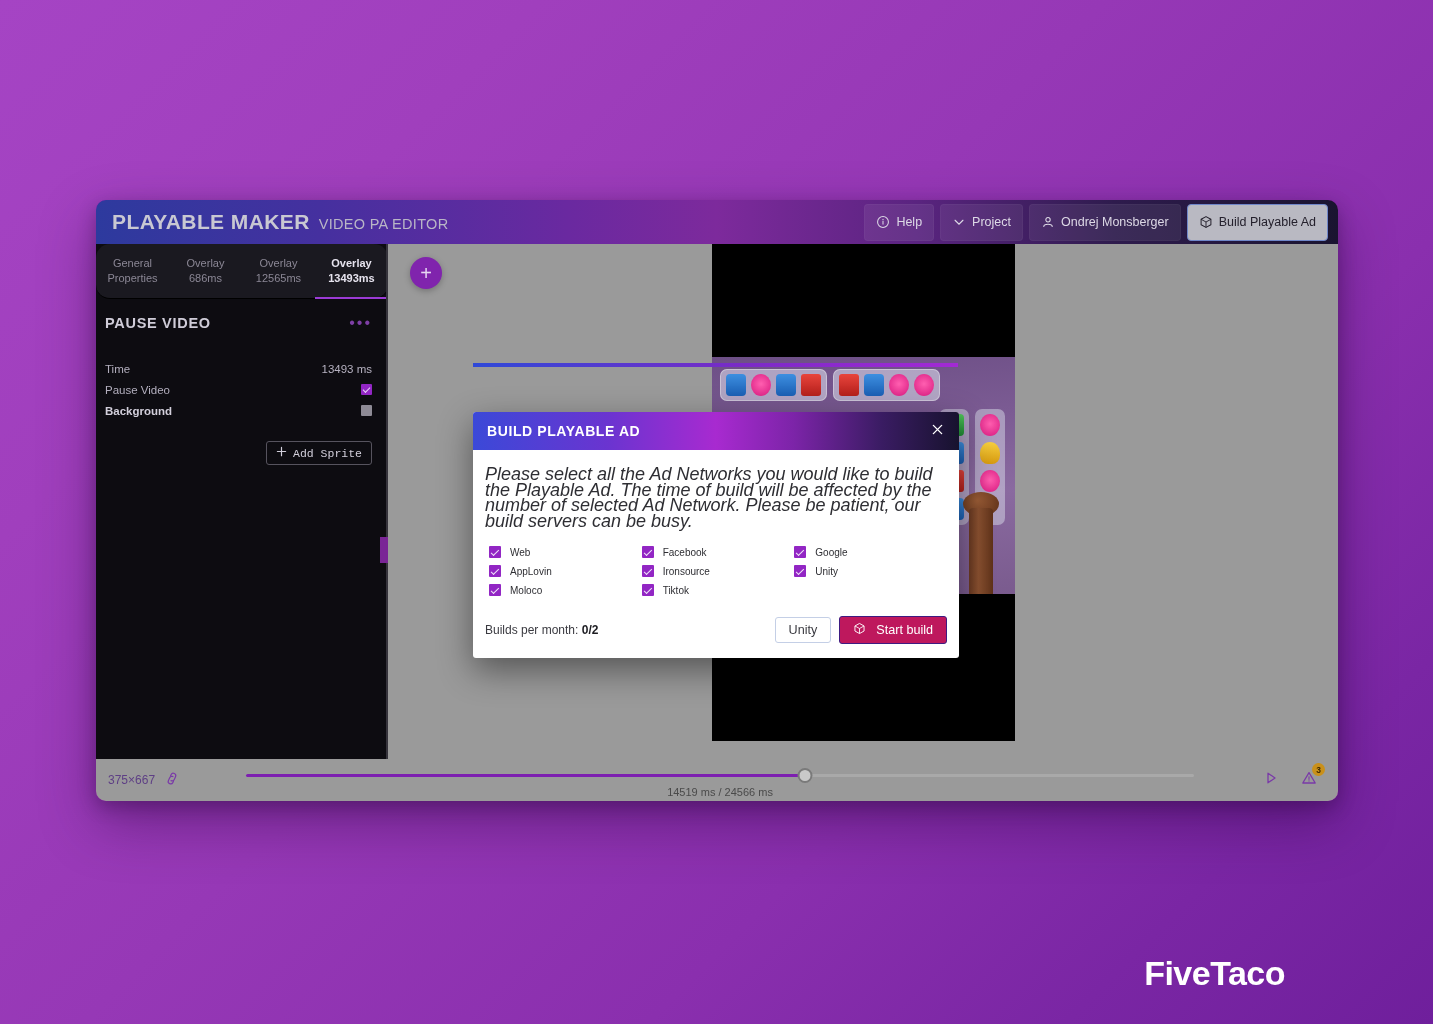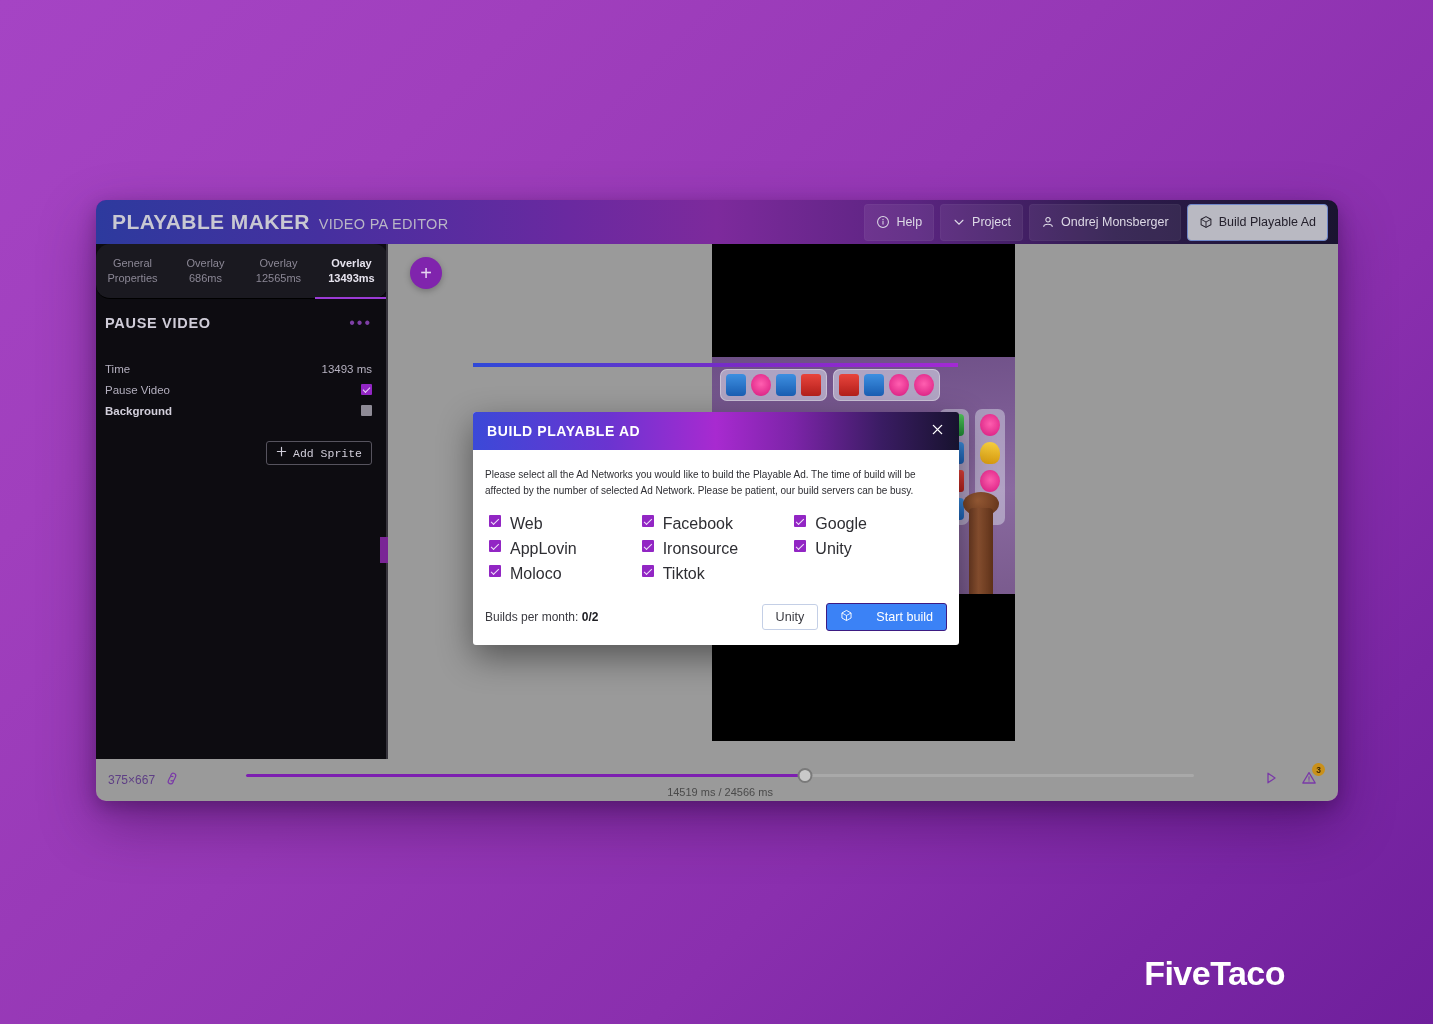--- a/index.html
+++ b/index.html
@@ -157,42 +157,42 @@
     position:absolute; left:473px; top:412px; width:486px; border-radius:3px;
     background:#fff; overflow:hidden; box-shadow:0 12px 34px rgba(0,0,0,.45); z-index:40;
   }
   #modal-head{
     height:38px; display:flex; align-items:center; padding:0 14px;
     background:linear-gradient(90deg,#3b49d8 0%,#6b34d0 28%,#a82ad0 50%,#7c24a8 66%,#3a1c63 84%,#17122e 100%);
   }
   #modal-title{ color:#fff; font-size:14px; font-weight:bold; letter-spacing:.6px; }
   #modal-close{ margin-left:auto; color:#fff; font-size:17px; line-height:1; cursor:pointer; }
   #modal-body{ padding:17px 12px 8px 12px; }
-  #modal-desc{ font-size:10px; line-height:15.6px; color:#2e2e33; }
+  #modal-desc{ font-size:18px; line-height:15.6px; color:#2e2e33;font-style:italic; }
   #net-grid{
     display:grid; grid-template-columns:repeat(3,1fr); gap:7px 0; margin-top:17px; padding-left:4px;
   }
-  .net-item{ display:flex; gap:9px; font-size:16px; color:#2e2e33; cursor:pointer; }
+  .net-item{ display:flex; align-items:center; gap:9px; font-size:10px; color:#2e2e33; cursor:pointer; }
   .mcbx{ width:12px; height:12px; background:#9226c4; border-radius:1px; position:relative; flex:0 0 auto; }
   .mcbx::after{
     content:""; position:absolute; left:2px; top:3.5px; width:6.5px; height:3px;
     border-left:1.5px solid #efe2f8; border-bottom:1.5px solid #efe2f8; transform:rotate(-45deg);
   }
   #modal-foot{
     display:flex; align-items:center; padding:12px 12px 14px 12px; gap:8px;
   }
   #builds-text{ font-size:12px; color:#3a3a40; }
   #builds-text b{ color:#1d1d22; }
   .m-btn{
     margin-left:auto; font-size:12.6px; padding:5px 13px; border-radius:3px; cursor:pointer;
     border:1px solid #c4cfe6; background:#fff; color:#3a3a40;
   }
   .m-btn.start{
-    margin-left:0; background:#3b82f6; color:#fff; border:1px solid #3d1b82;
-    display:flex; align-items:center; gap:23px;
+    margin-left:0; background:#be185d; color:#fff; border:1px solid #3d1b82;
+    display:flex; align-items:center; gap:10px;
   }
 
   
   #watermark{
     position:absolute; right:148px; bottom:31px; color:#fff;
     font-size:34px; font-weight:bold; letter-spacing:-0.5px;
   }
 </style>
 </head>
 <body>

